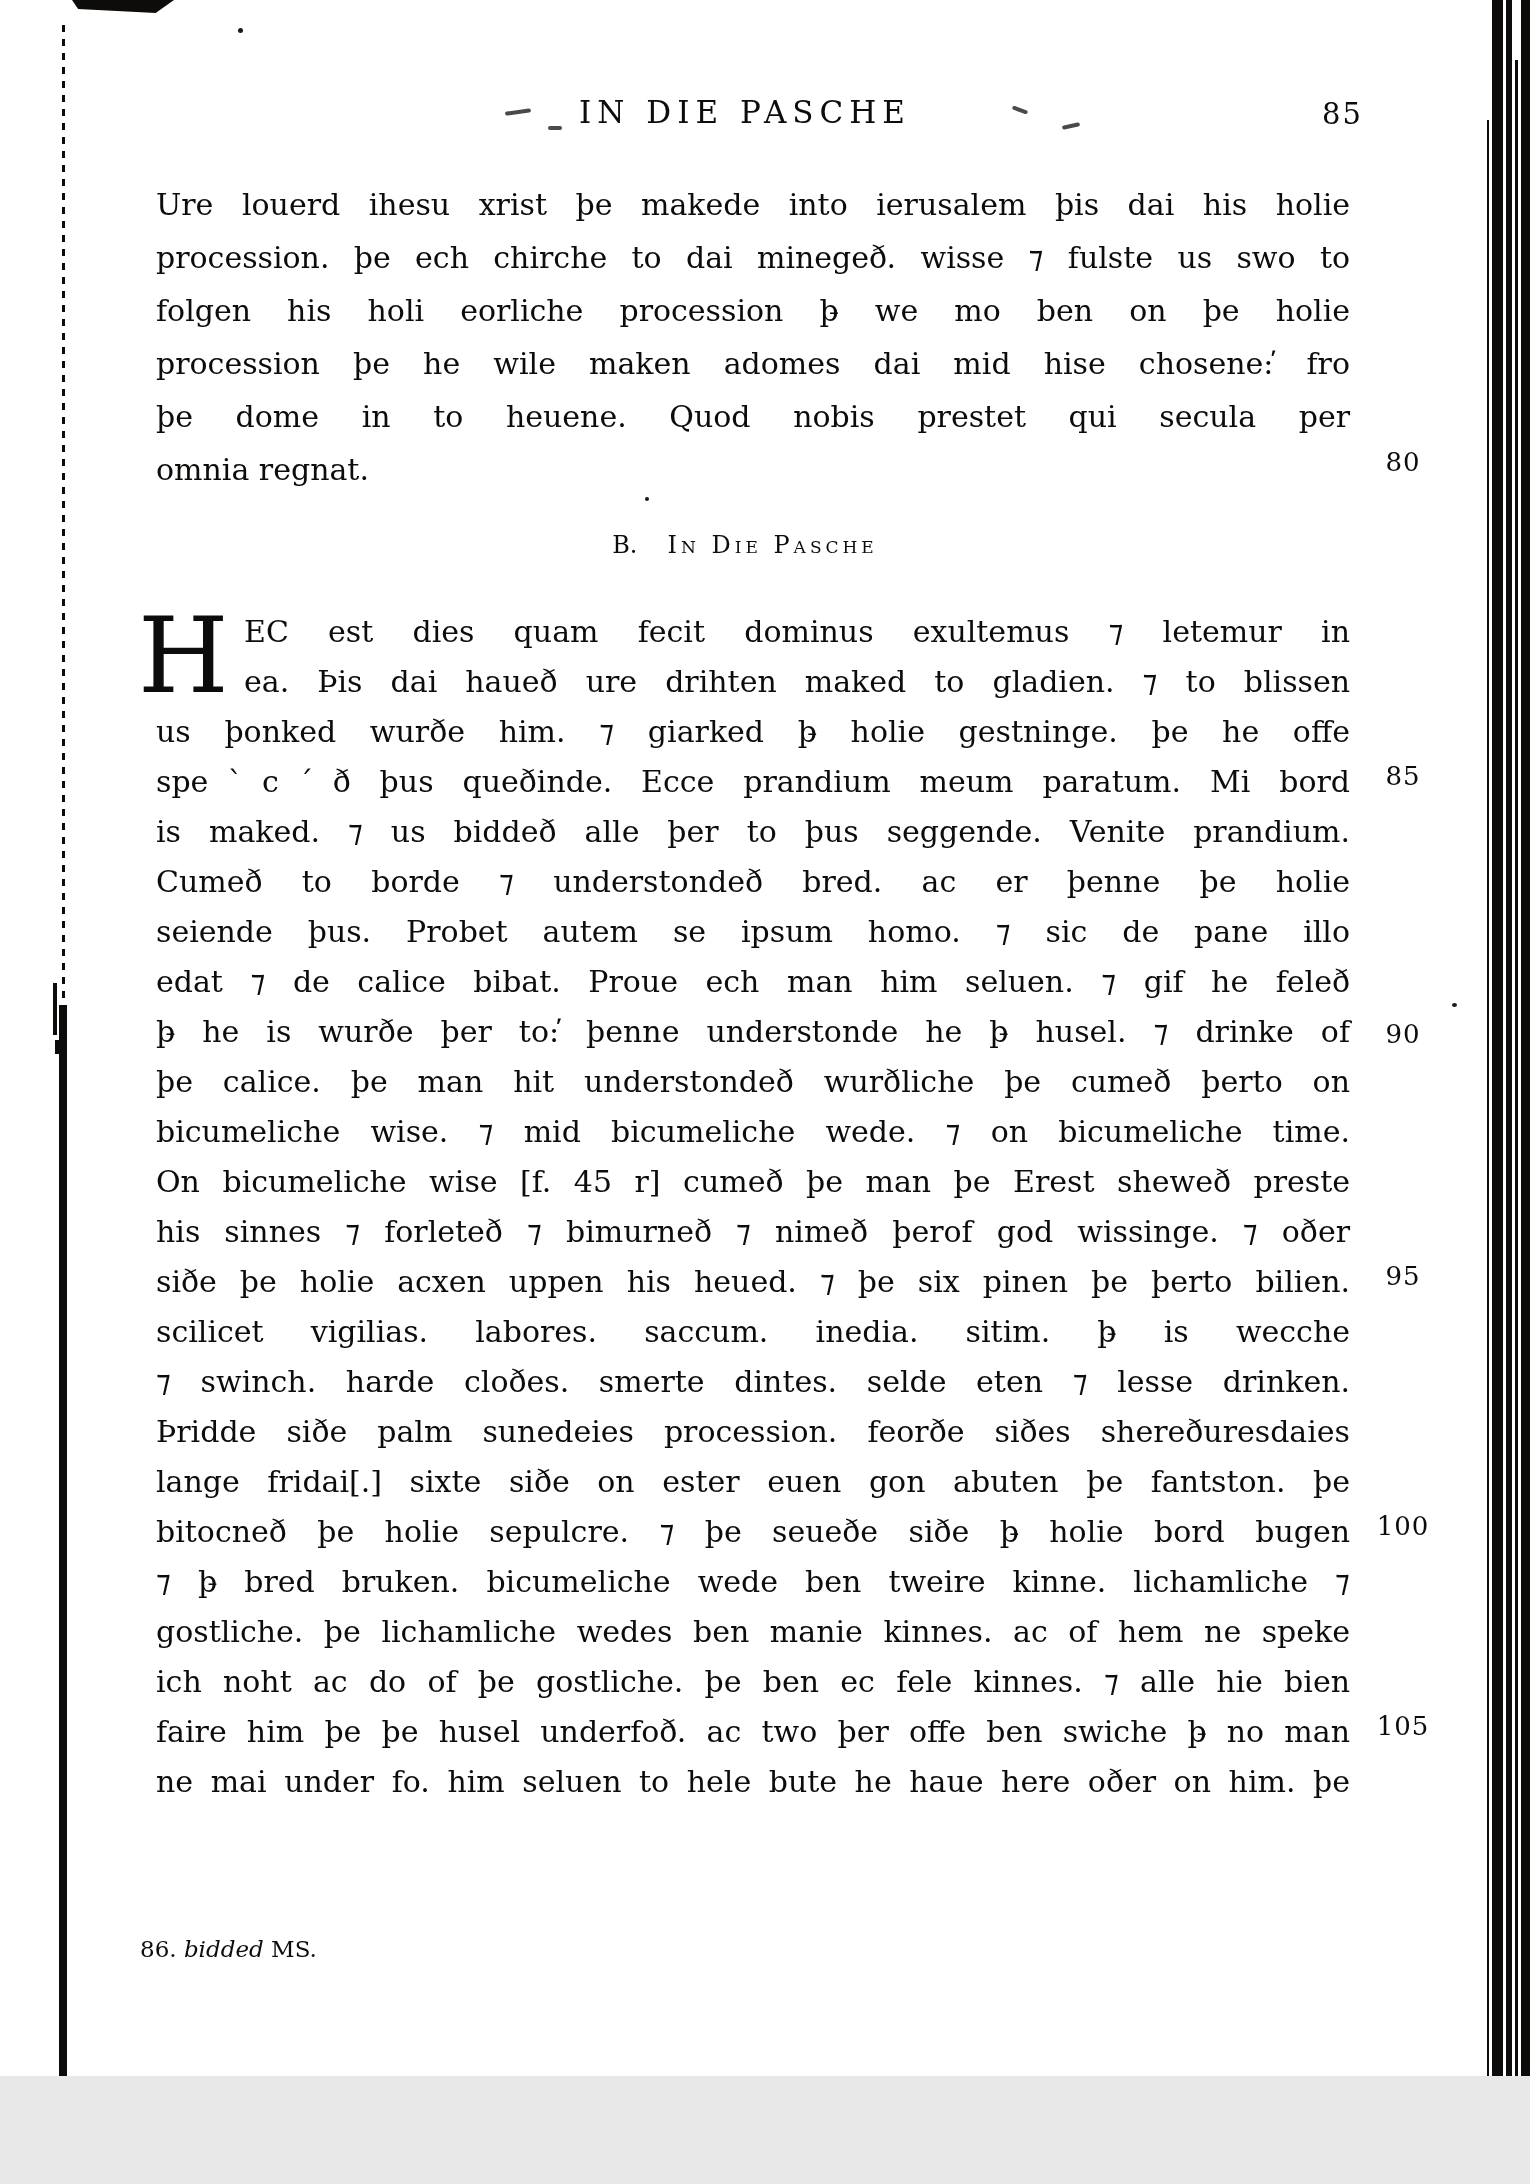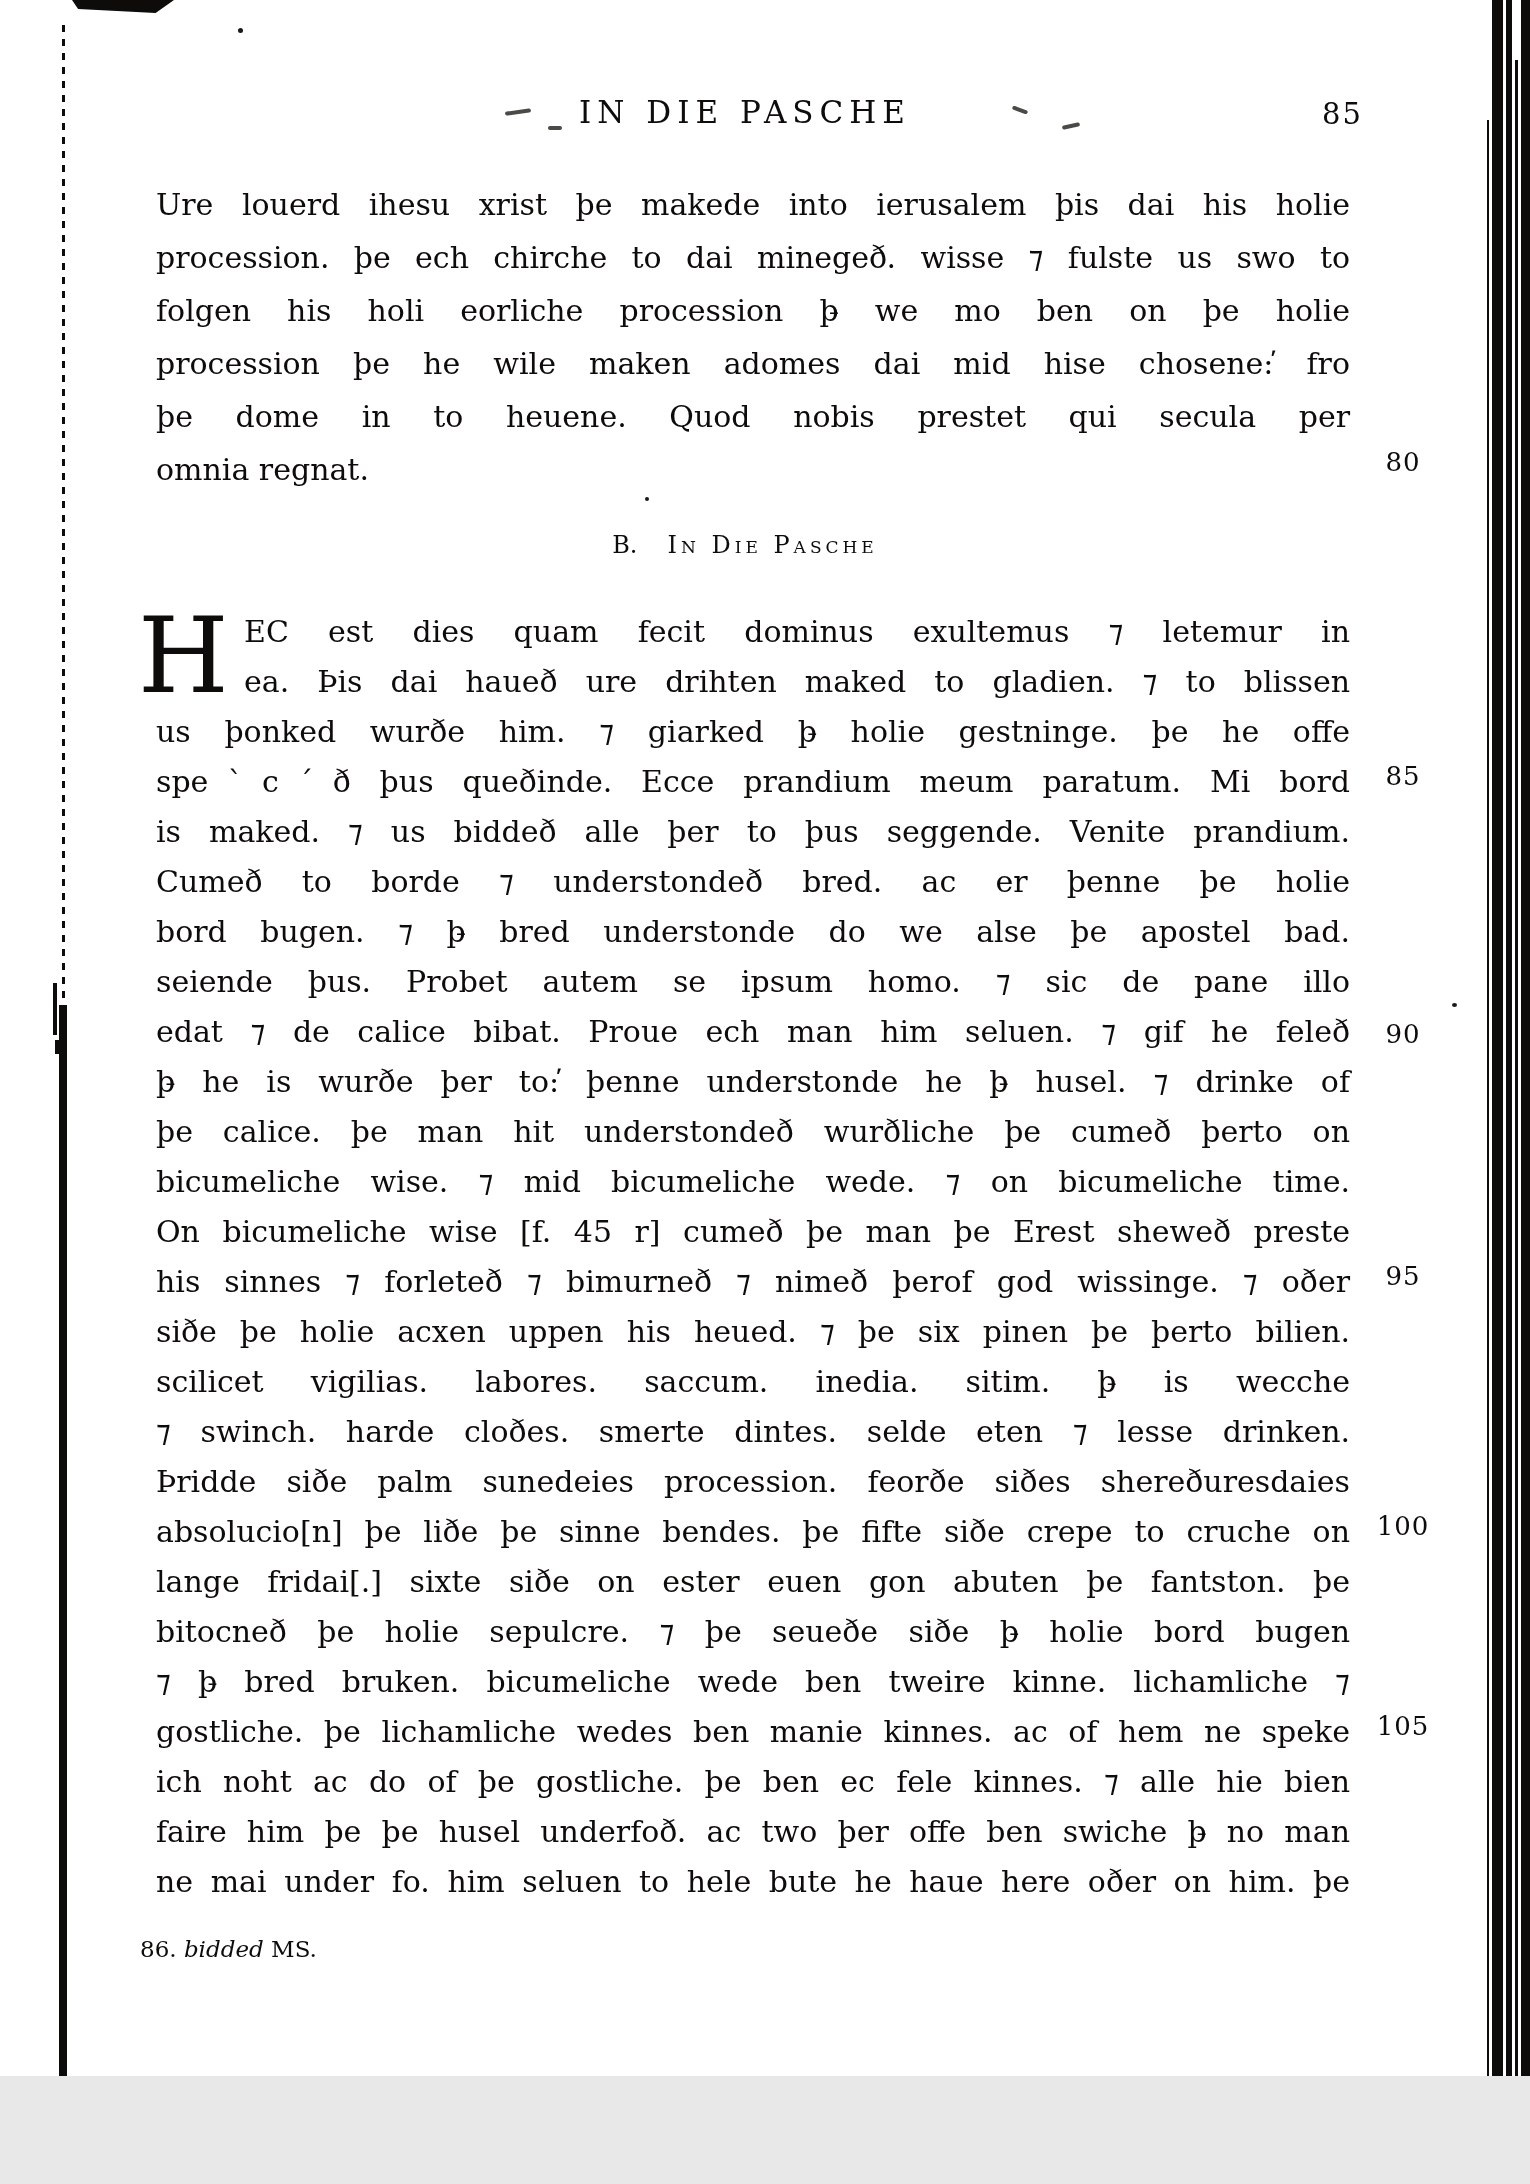--- a/index.html
+++ b/index.html
@@ -105,33 +105,31 @@
   </div>
 
   <div class="para p2">
     <div class="dropcap">H</div>
   <div class="tl indent">EC est dies quam fecit dominus exultemus ⁊ letemur in</div>
       <div class="tl indent">ea.  Þis dai haueð ure drihten maked to gladien.  ⁊ to blissen</div>
       <div class="tl">us þonked wurðe him. ⁊ giarked þ̵ holie gestninge. þe he offe</div>
       <div class="tl">speˋcˊð þus queðinde.  Ecce prandium meum paratum.  Mi bord</div>
       <div class="tl">is maked. ⁊ us biddeð alle þer to þus seggende.  Venite prandium.</div>
       <div class="tl">Cumeð to borde ⁊ understondeð bred. ac er þenne þe holie</div>
-      <div class="tl">bord bugen. ⁊ þ̵ bred understonde do we alse þe apostel bad.</div>
       <div class="tl">seiende þus.  Probet autem se ipsum homo. ⁊ sic de pane illo</div>
       <div class="tl">edat ⁊ de calice bibat.  Proue ech man him seluen. ⁊ gif he feleð</div>
       <div class="tl">þ̵ he is wurðe þer to:̕ þenne understonde he þ̵ husel. ⁊ drinke of</div>
       <div class="tl">þe calice. þe man hit understondeð wurðliche þe cumeð þerto on</div>
       <div class="tl">bicumeliche wise. ⁊ mid bicumeliche wede. ⁊ on bicumeliche time.</div>
       <div class="tl">On bicumeliche wise [f. 45 r] cumeð þe man þe Erest sheweð preste</div>
       <div class="tl">his sinnes ⁊ forleteð ⁊ bimurneð ⁊ nimeð þerof god wissinge. ⁊ oðer</div>
       <div class="tl">siðe þe holie acxen uppen his heued. ⁊ þe six pinen þe þerto bilien.</div>
       <div class="tl">scilicet vigilias. labores. saccum. inedia. sitim. þ̵ is wecche</div>
       <div class="tl">⁊ swinch. harde cloðes. smerte dintes. selde eten ⁊ lesse drinken.</div>
       <div class="tl">Þridde siðe palm sunedeies procession. feorðe siðes shereðuresdaies</div>
-      <div class="tl">absolucio[n] þe liðe þe sinne bendes. þe fifte siðe crepe to cruche on</div>
       <div class="tl">lange fridai[.] sixte siðe on ester euen gon abuten þe fantston. þe</div>
       <div class="tl">bitocneð þe holie sepulcre. ⁊ þe seueðe siðe þ̵ holie bord bugen</div>
       <div class="tl">⁊ þ̵ bred bruken. bicumeliche wede ben tweire kinne. lichamliche ⁊</div>
       <div class="tl">gostliche. þe lichamliche wedes ben manie kinnes. ac of hem ne speke</div>
       <div class="tl">ich noht ac do of þe gostliche. þe ben ec fele kinnes. ⁊ alle hie bien</div>
       <div class="tl">faire him þe þe husel underfoð. ac two þer offe ben swiche þ̵ no man</div>
       <div class="tl">ne mai under fo. him seluen to hele bute he haue here oðer on him. þe</div>
       <div class="mnum" style="top: 154px;">85</div>
       <div class="mnum" style="top: 412px;">90</div>
       <div class="mnum" style="top: 654px;">95</div>

